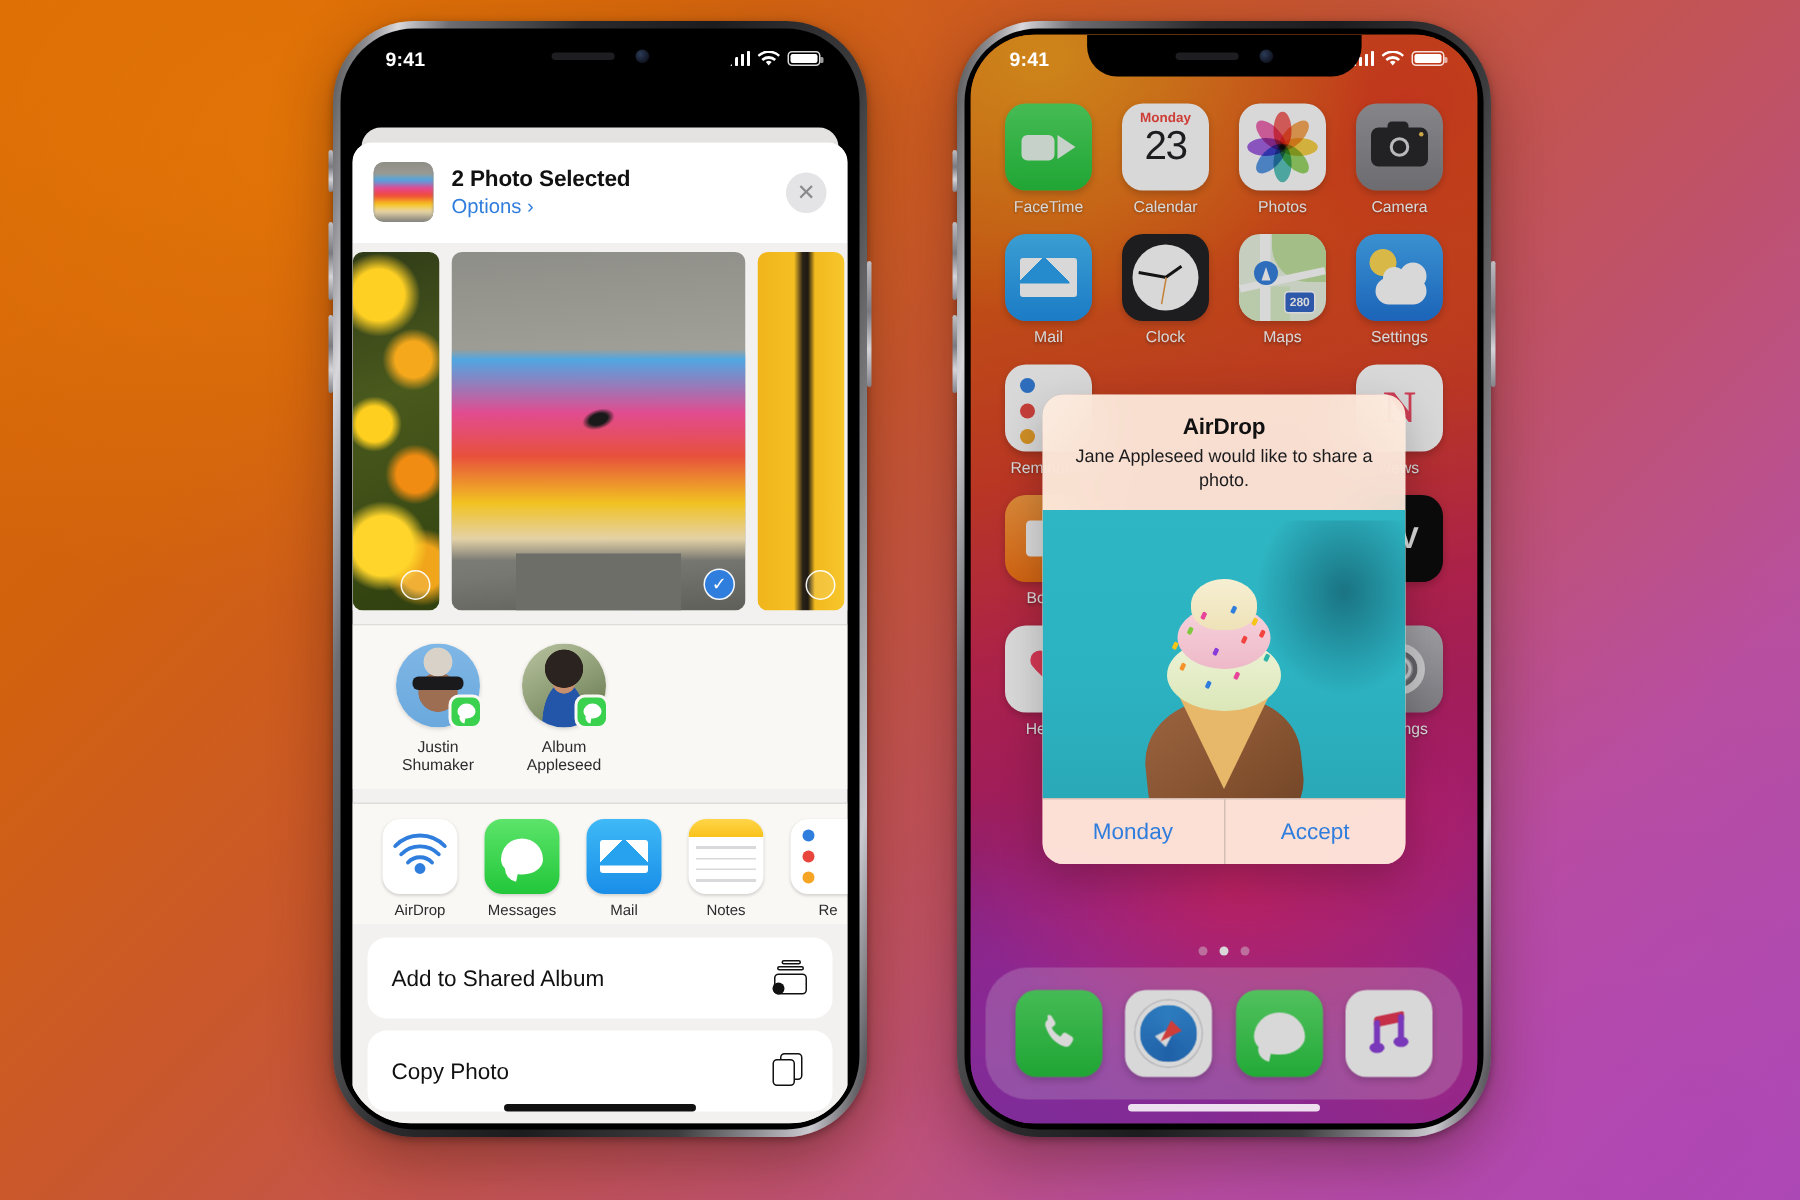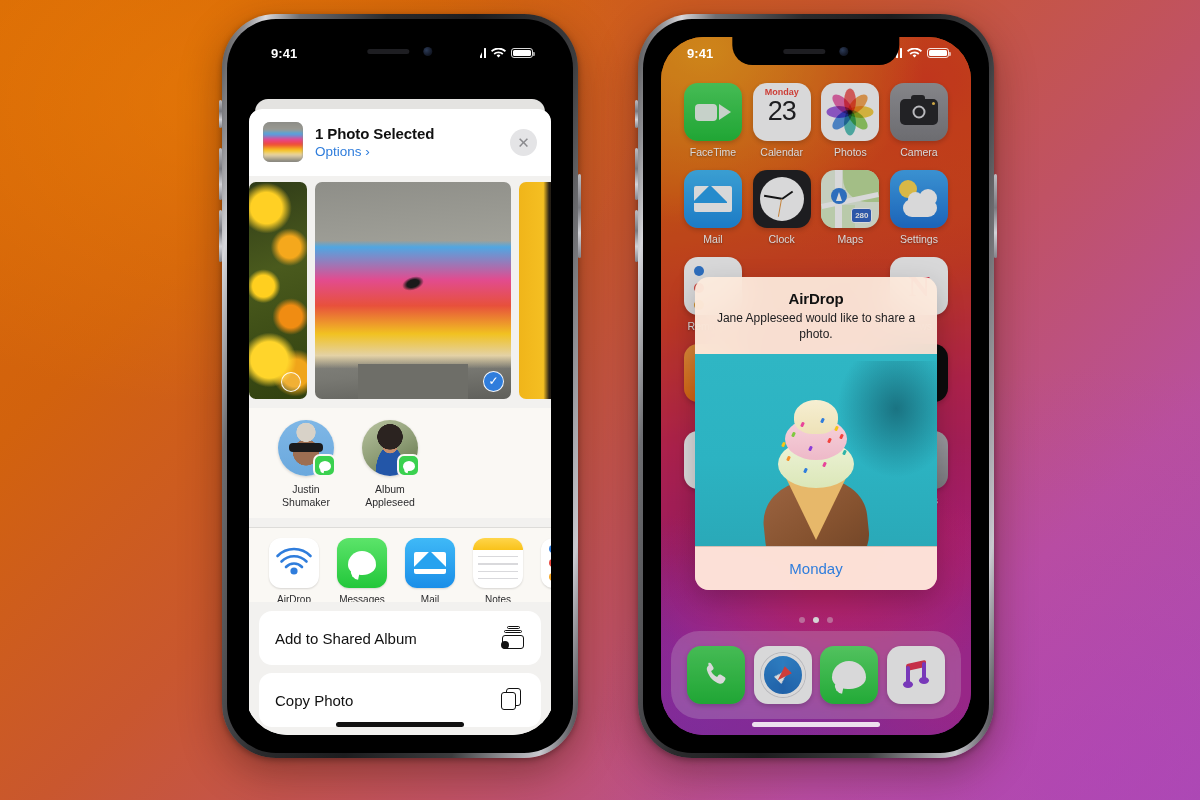--- a/index.html
+++ b/index.html
@@ -22,21 +22,21 @@
     position: absolute;
     border-radius: 54px;
     background: linear-gradient(100deg,#4a4a4c 0%,#8e8e92 5%,#d8d8dc 9%,#6e6e72 16%,#2a2a2c 34%,#1c1c1e 52%,#3c3c3e 74%,#c9c9cf 92%,#6b6b70 97%,#3a3a3c 100%);
     padding: 5px;
     box-shadow: 0 14px 40px rgba(60,20,10,.42), 0 2px 6px rgba(0,0,0,.35);
   }
   .phone-inner {
     width: 100%; height: 100%;
     border-radius: 49px;
     background: #000;
-    padding: 18px;
+    padding: 4px;
     position: relative;
   }
   .screen {
     width: 100%; height: 100%;
     border-radius: 43px;
     overflow: hidden;
     position: relative;
     background: #000;
   }
   .sidebtn { position:absolute; width:3px; border-radius:2px;
@@ -389,21 +389,21 @@
       </div>
 
       <div class="sheet-stack"></div>
 
       <div class="sheet">
         <div class="sheet-header">
           <div class="sheet-thumb">
               <div class="g1"></div>
             </div>
           <div>
-            <div class="sheet-title">1 Photo Selected</div>
+            <div class="sheet-title">2 Photo Selected</div>
             <div class="sheet-options">Options ›</div>
           </div>
           <button class="close-btn">✕</button>
         </div>
 
         <div class="photo-strip">
           <div class="ph ph-a">
             <div class="ph-full flowers"></div>
             <div class="ph-circ"></div>
           </div>
@@ -750,19 +750,20 @@
             <div class="sp" style="left:61%;top:34px;background:#2fb4a8;"></div>
             <div class="sp" style="left:38%;top:40px;background:#f5922b;"></div>
             <div class="sp" style="left:53%;top:46px;background:#e8459a;"></div>
             <div class="sp" style="left:45%;top:52px;background:#2f7ddc;"></div>
             <div class="sp" style="left:60%;top:18px;background:#f2433e;"></div>
             <div class="sp" style="left:36%;top:26px;background:#f5c518;"></div>
           </div>
         </div>
         <div class="ad-btns">
           <div class="ad-btn">Monday</div>
+          <div class="ad-btn">Accept</div>
         </div>
       </div>
 
       <div class="home-ind" style="background:rgba(255,255,255,.85);"></div>
     </div>
   </div>
 </div>
 
 </body></html>

